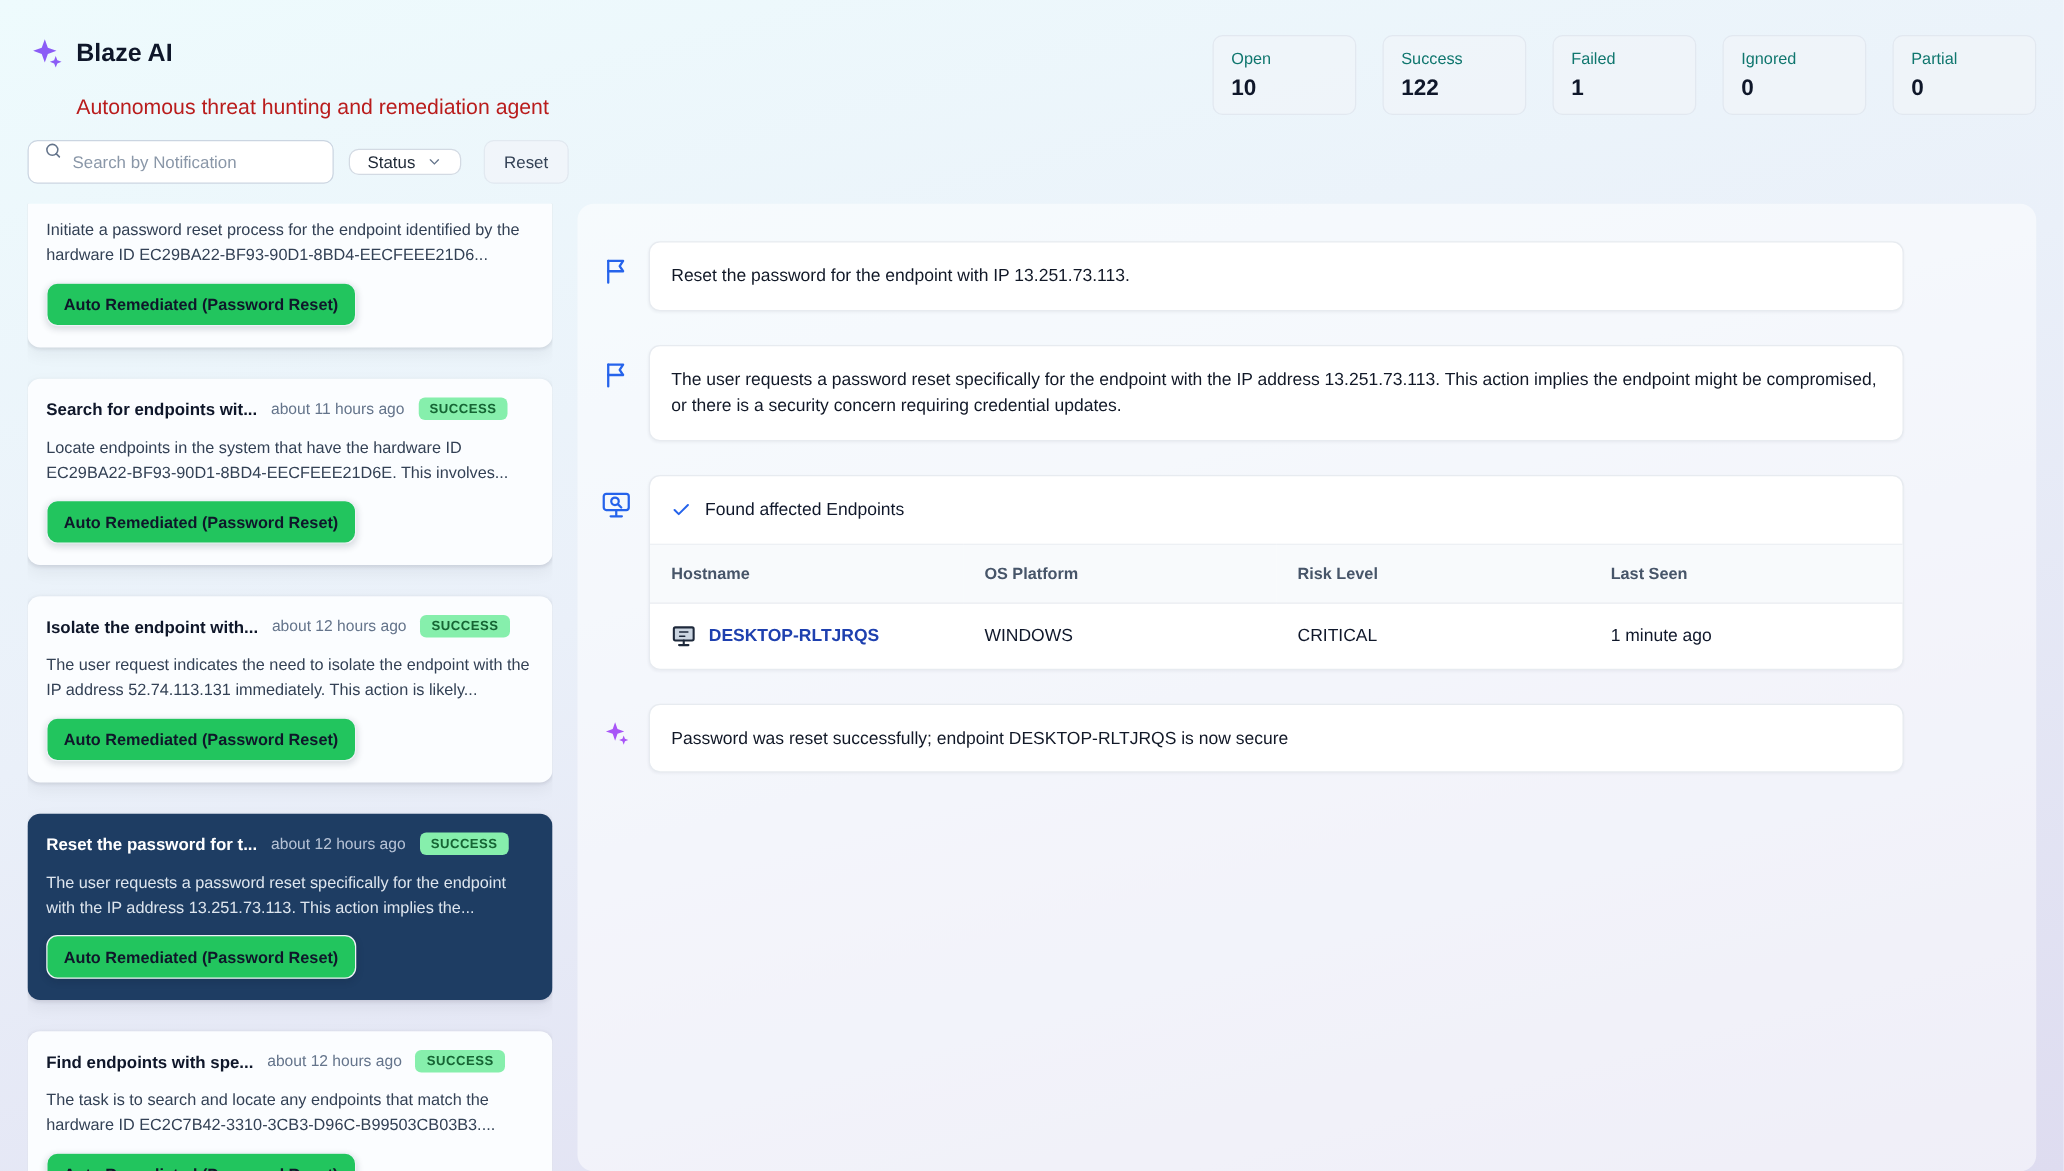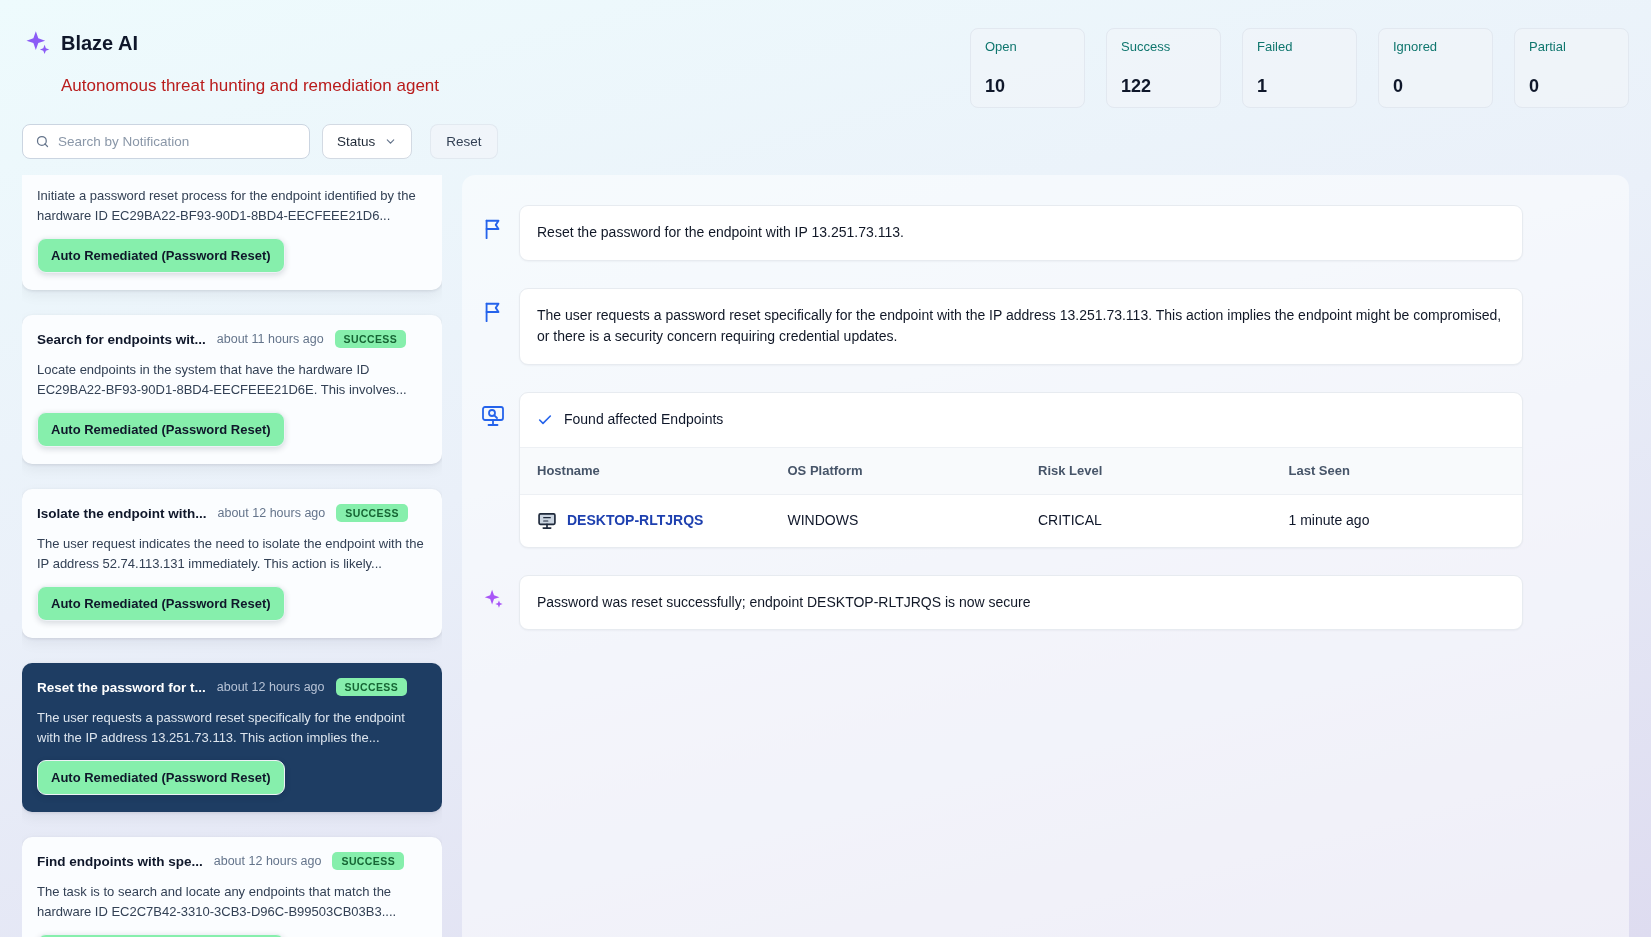--- a/index.html
+++ b/index.html
@@ -15,32 +15,32 @@
   .brand { display:grid; grid-template-columns:auto 1fr; column-gap:9px; align-items:center; }
   .brand-icon { width:30px; height:30px; grid-row:1; display:flex; align-items:center; justify-content:center; }
   .brand-title { font-size:20px; font-weight:700; color:#0f172a; grid-column:2; }
   .brand-sub { grid-column:2; font-size:17px; color:#b91c1c; margin-top:18px; }
   .stats { display:flex; gap:21px; }
   .stat-card {
     width:115px; padding:10px 14px; border-radius:8px;
     background:rgba(241,245,249,.65); border:1px solid #e2e8f0;
   }
   .stat-label { font-size:13px; color:#0f766e; }
-  .stat-value { font-size:18px; font-weight:700; color:#0f172a; margin-top:22px; }
+  .stat-value { font-size:18px; font-weight:700; color:#0f172a; margin-top:6px; }
 
   
   .toolbar { display:flex; align-items:center; gap:12px; padding:10px 22px 16px 22px; }
   .search-box {
-    display:flex; align-items:center; gap:8px; width:288px; height:35px;
+    display:flex; gap:8px; width:245px; height:35px;
     background:#fff; border:1px solid #cbd5e1; border-radius:8px; padding:0 12px;
   }
   .search-box input { border:none; outline:none; flex:1; font-size:13.5px; font-family:"Liberation Sans",sans-serif; color:#0f172a; background:transparent; }
   .search-box input::placeholder { color:#8a97a8; }
   .btn-status {
-    display:flex; align-items:center; gap:9px; height:35px; padding:0 14px;
+    display:flex; align-items:center; gap:9px; height:21px; padding:0 14px;
     background:#fff; border:1px solid #d3dae3; border-radius:8px;
     font-size:13.5px; color:#1f2937; cursor:pointer; font-family:"Liberation Sans",sans-serif;
   }
   .btn-reset {
     height:35px; padding:0 15px; margin-left:6px;
     background:rgba(241,245,249,.85); border:1px solid rgba(203,213,225,.4); border-radius:8px;
     font-size:13.5px; color:#334155; cursor:pointer; font-family:"Liberation Sans",sans-serif;
   }
 
   
@@ -55,21 +55,21 @@
   .note-card.clipped { margin-top:-16px; border-radius:0 0 10px 10px; }
   .note-head { display:flex; align-items:center; gap:11px; margin-bottom:9px; }
   .note-title { font-size:13.5px; font-weight:700; color:#0f172a; white-space:nowrap; }
   .note-time { font-size:12.5px; color:#64748b; white-space:nowrap; }
   .note-badge {
     background:#86efac; color:#166534; font-size:10.5px; font-weight:700;
     letter-spacing:.4px; padding:3px 9px; border-radius:5px;
   }
   .note-desc { font-size:13px; color:#334155; line-height:1.5;margin-top:12px; }
   .note-action {
-    margin-top:13px; background:#86efac; border:1px solid #eef1f6; border-radius:9px;
+    margin-top:13px; background:#22c55e; border:1px solid #eef1f6; border-radius:9px;
     padding:9px 13px; font-size:13px; font-weight:600; color:#0f172a; cursor:pointer;
     box-shadow:0 2px 6px rgba(15,23,42,.16); font-family:"Liberation Sans",sans-serif;
   }
   .note-card.selected { background:#1e3d63; }
   .note-card.selected .note-title { color:#ffffff; }
   .note-card.selected .note-time { color:#b7c3d6; }
   .note-card.selected .note-desc { color:#dde5ee; }
 
   
   .main-panel {

